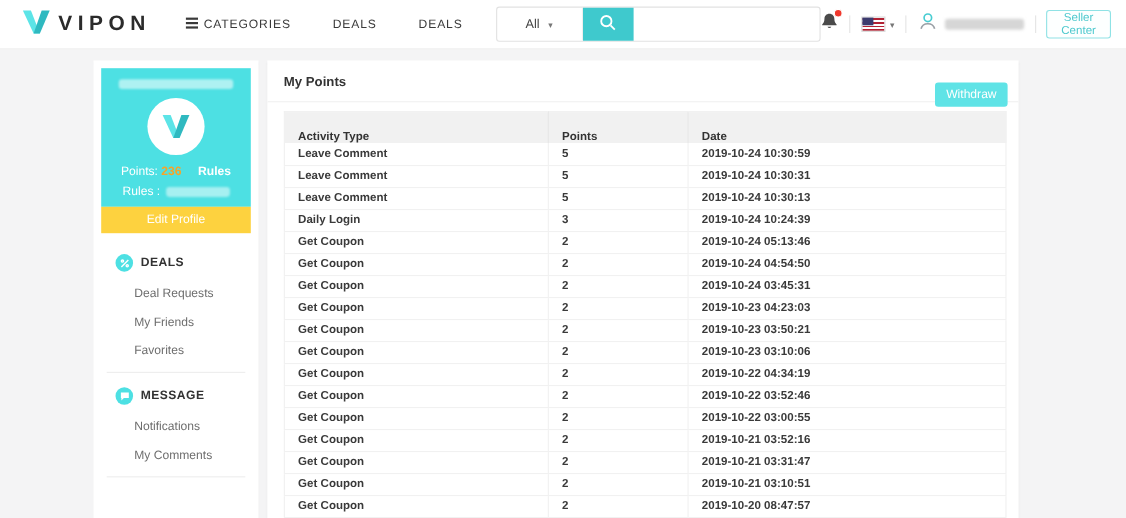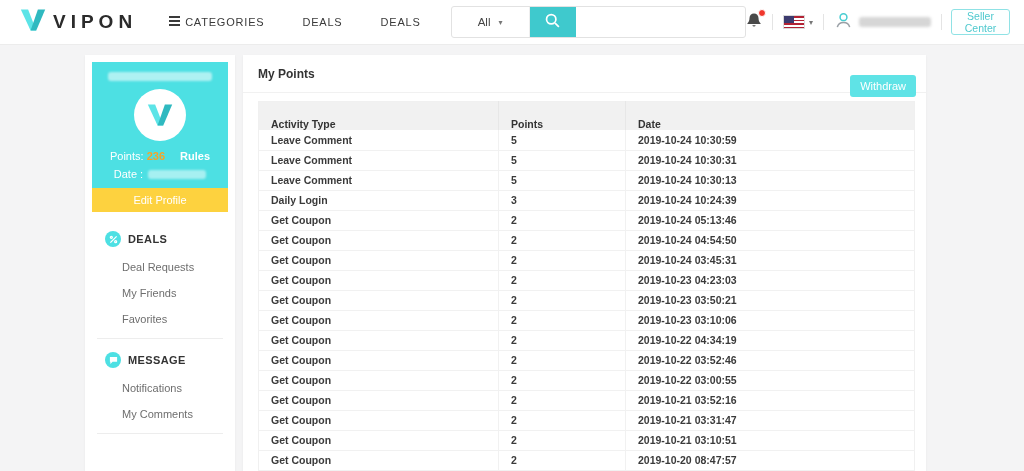--- a/index.html
+++ b/index.html
@@ -173,21 +173,21 @@
           <polygon points="1,1 10,1 20,27 13,27" fill="#5ce4e7"></polygon>
           <polygon points="22,1 31,1 20,27 13,27" fill="#2fb9c0"></polygon>
         </svg>
       </div>
       <div class="points-line">
         <span>Points:</span>
         <span class="points-value">236</span>
         <span class="rules-link">Rules</span>
       </div>
       <div class="user-line">
-        <span>Date :</span>
+        <span>Rules :</span>
         <span class="user-blur"></span>
       </div>
     </div>
     <button class="edit-profile">Edit Profile</button>
 
     <nav class="side-menu">
 
       <div class="menu-section-title">
         <span class="menu-ico">
           <svg width="9" height="9" viewBox="0 0 10 10" stroke="#fff" stroke-width="1.4" fill="none">

